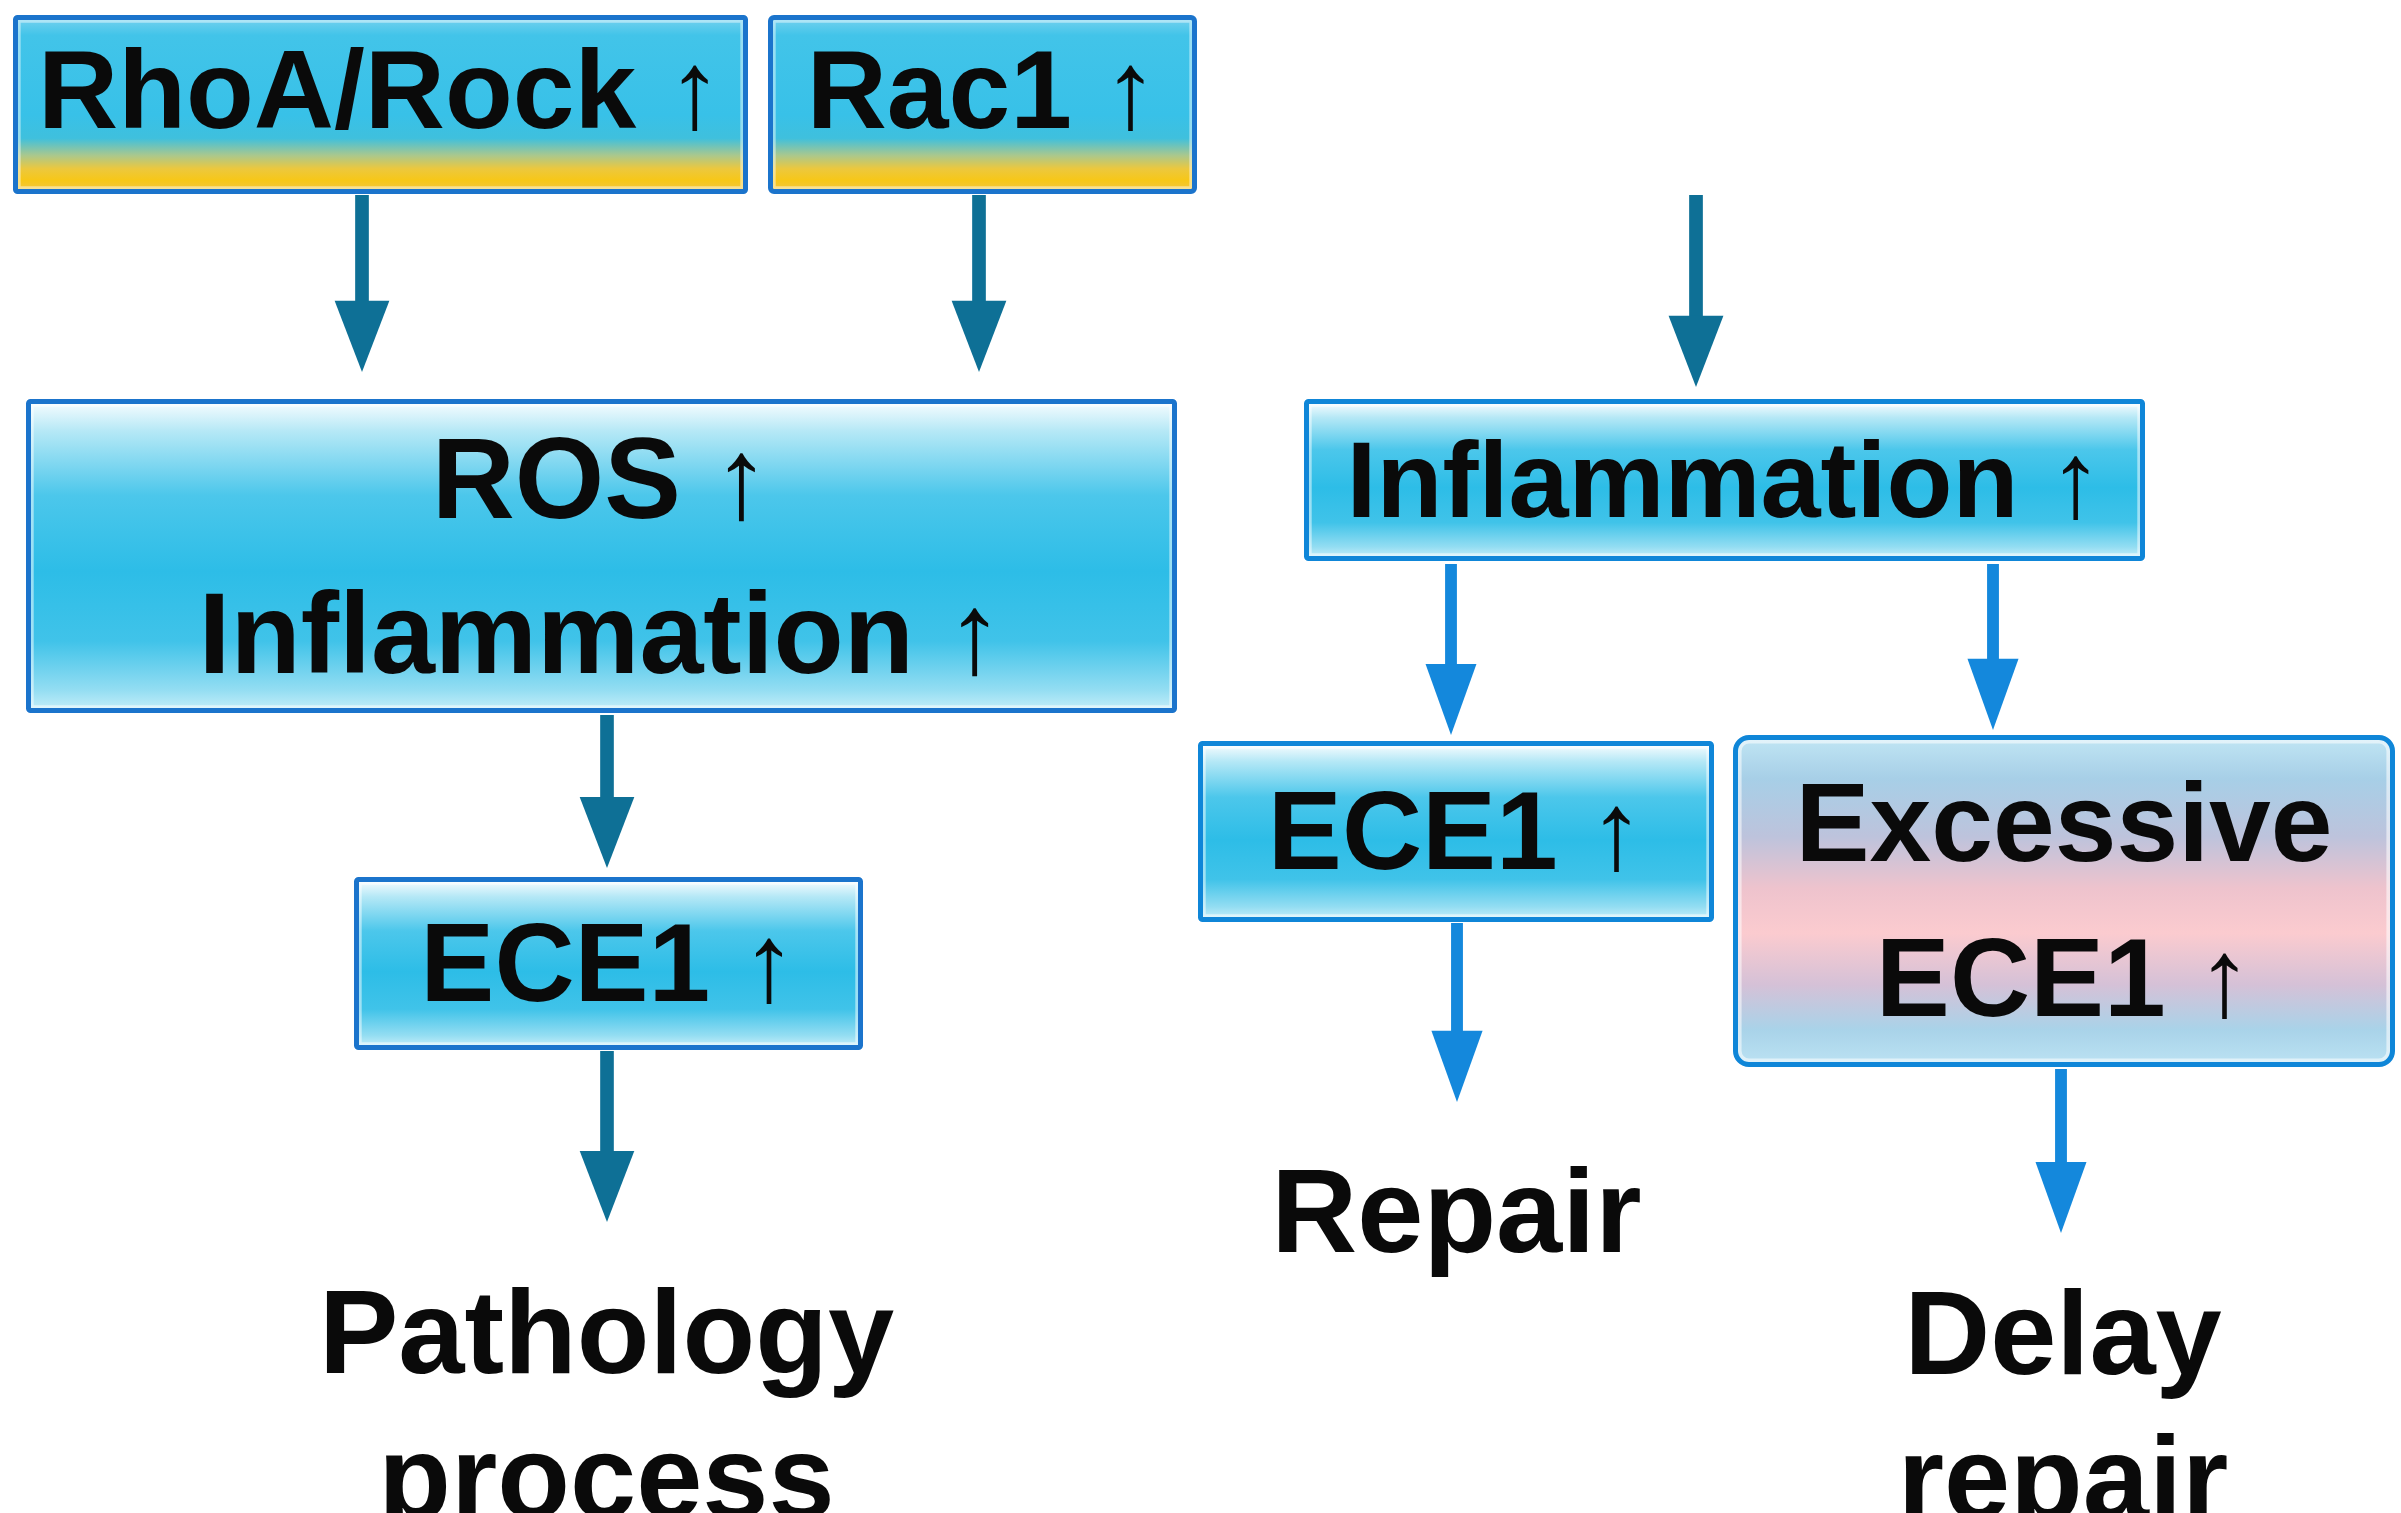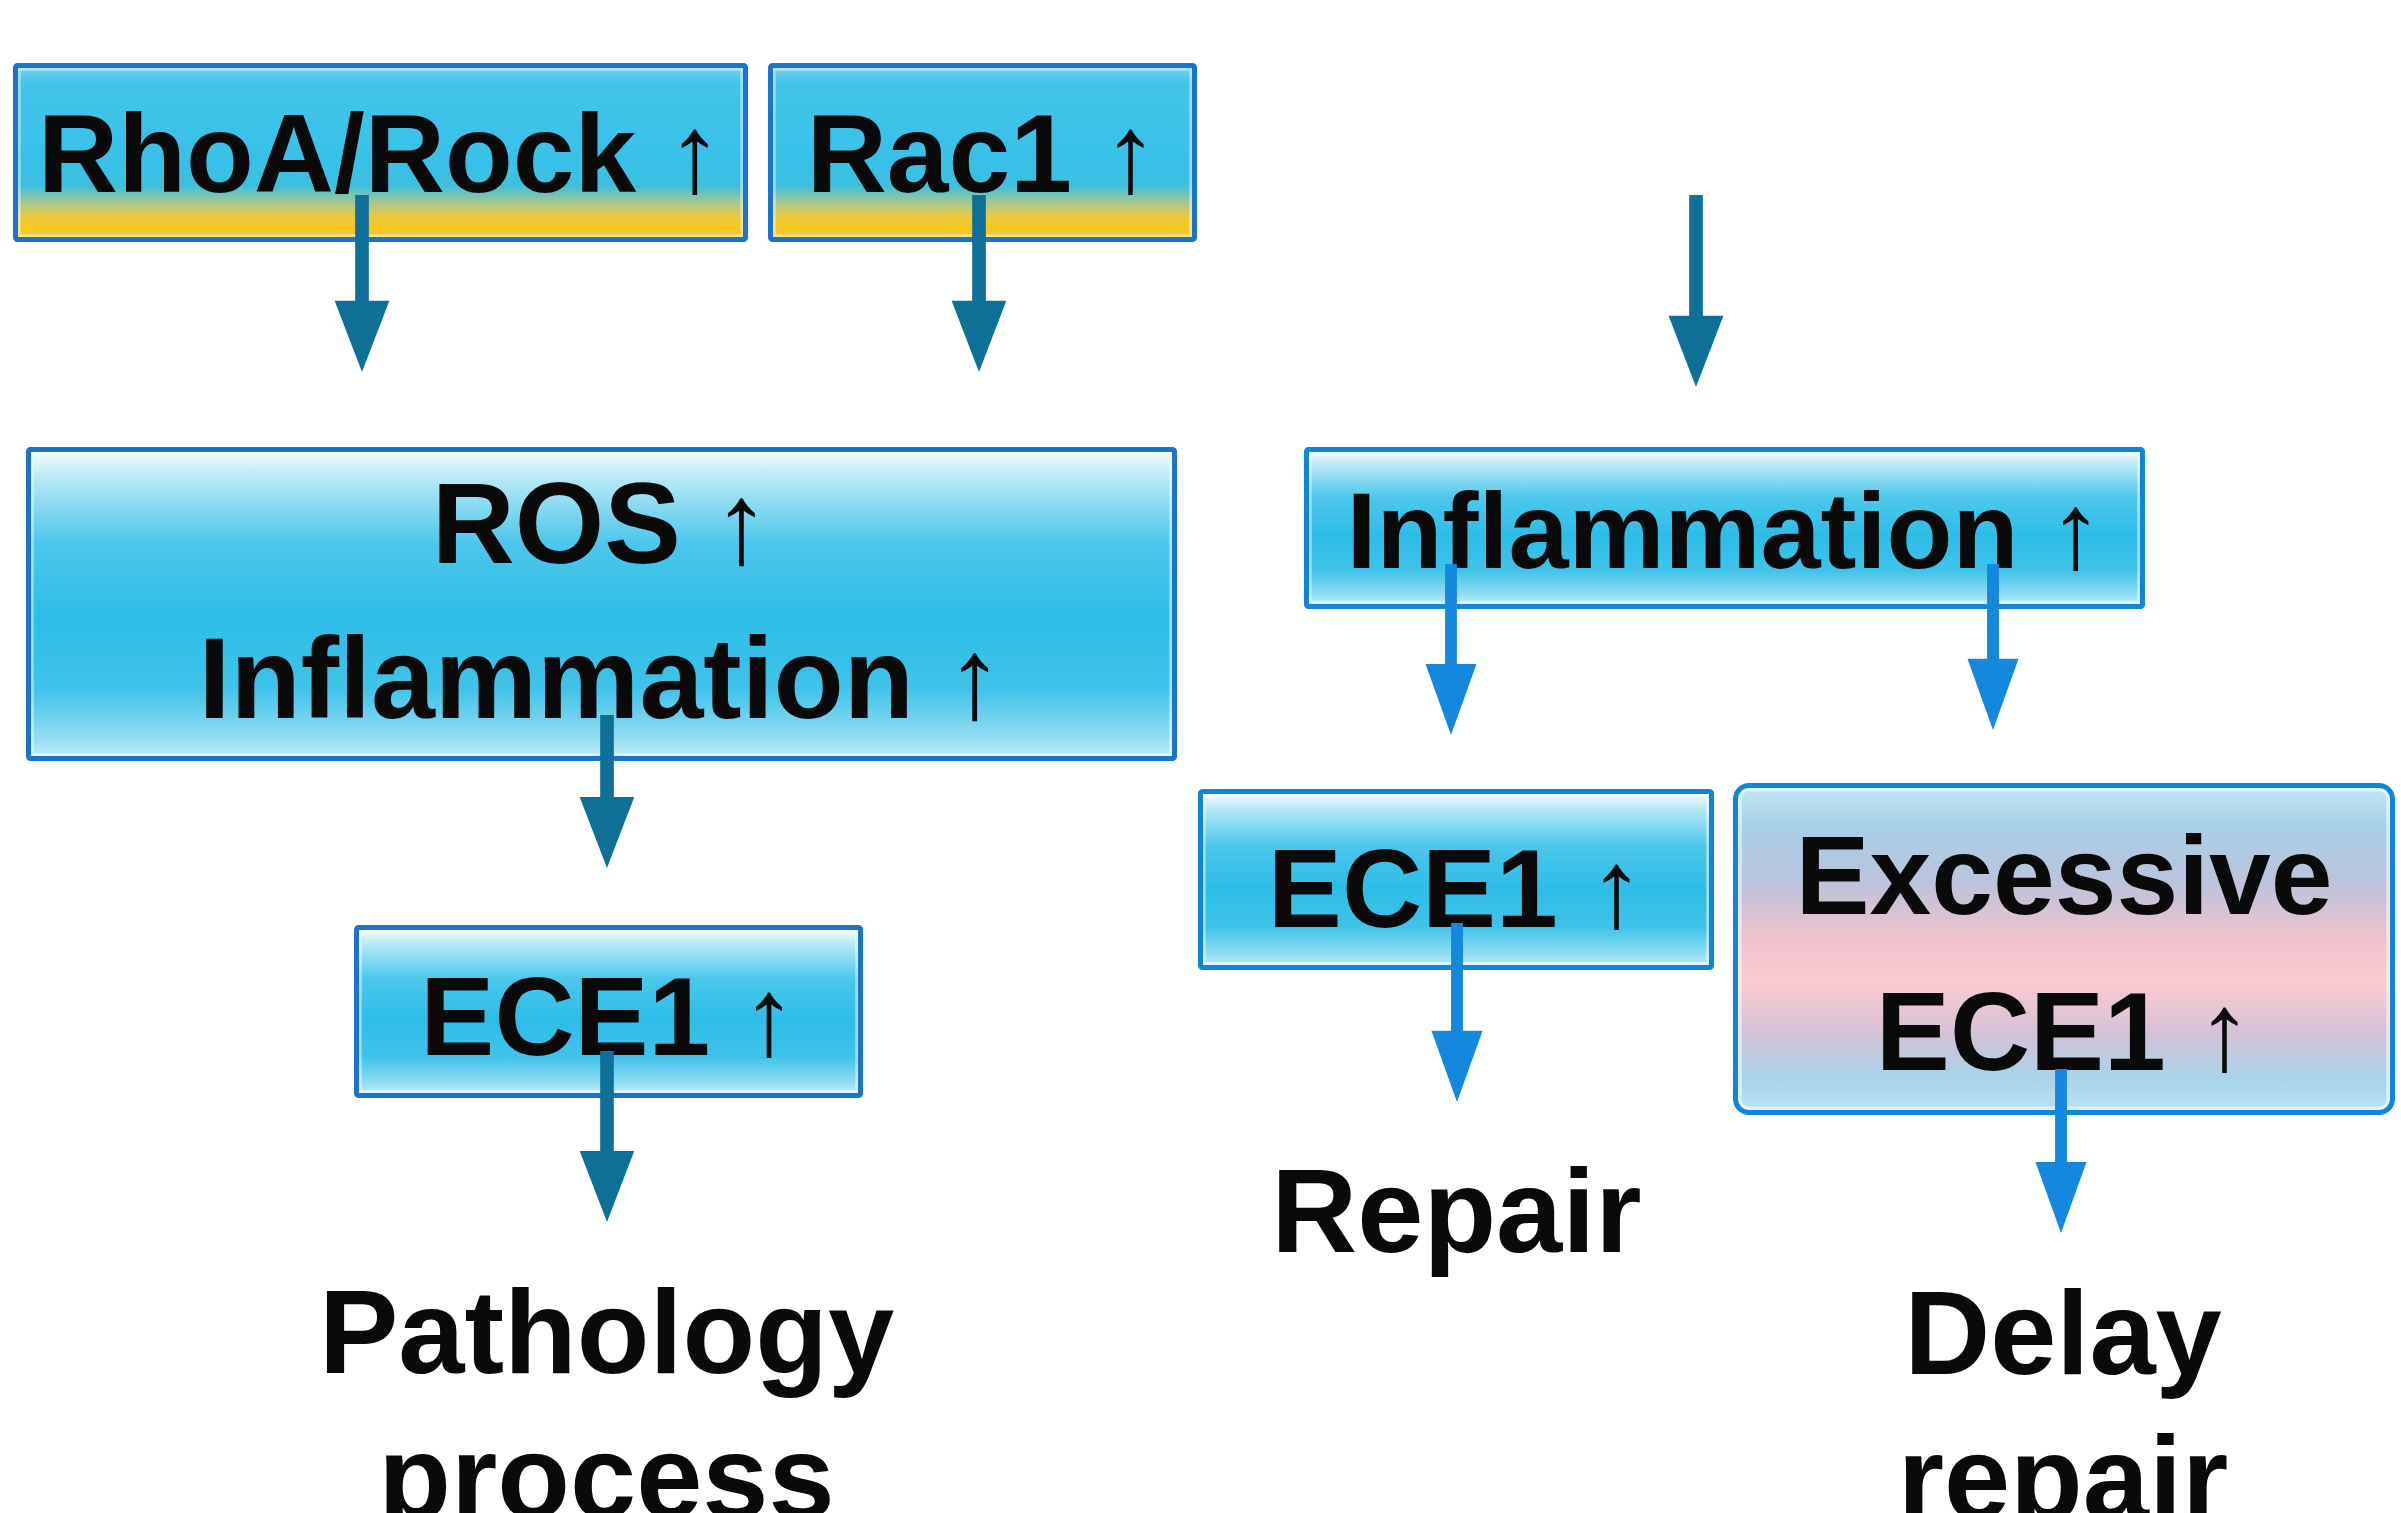--- a/index.html
+++ b/index.html
@@ -14,25 +14,24 @@
     background: #ffffff;
     overflow: hidden;
     font-family: "Liberation Sans", sans-serif;
   }
   .node {
     position: absolute;
     box-sizing: border-box;
     display: flex;
     flex-direction: column;
     align-items: center;
-    justify-content: flex-end;
+    justify-content: center;
     text-align: center;
     color: #0a0a0a;
     font-weight: 700;
-    margin-top: 48px;
   }
   
   .top-node {
     background: linear-gradient(180deg,
       #6fd0ee 0%, #42c4e9 9%, #38c1e8 56%, #3fc0dd 70%,
       #a9c88e 80%, #ecc83e 88%, #f7c717 95%, #f2c63a 100%);
     border: 5.5px solid #1b74cc;
     border-radius: 4.6px;
     box-shadow: inset 0 0 0 2.7px rgba(255,255,255,0.45);
     padding-bottom: 27px;
@@ -79,21 +78,21 @@
 </style>
 </head>
 <body>
 
 <div class="canvas">
 
   <div class="node top-node" style="left:12.8px; top:14.6px; width:735px; height:179px;">
     <span class="lbl">RhoA/Rock ↑</span>
   </div>
 
-  <div class="node top-node" style="left:768px; top:14.6px; width:429px; height:179px;">
+  <div class="node top-node" style="left:768px; top:14.6px; width:429px; height:179px;border-radius:6px;">
     <span class="lbl">Rac1 ↑</span>
   </div>
 
 
   <div class="node gloss-node" style="left:25.5px; top:399px; width:1151px; height:314px; font-size:115px;">
     <span class="lbl">ROS ↑</span>
     <span class="lbl">Inflammation ↑</span>
   </div>
 
   <div class="node gloss-node r-border" style="left:1304px; top:399px; width:841px; height:162px; font-size:108px;">

